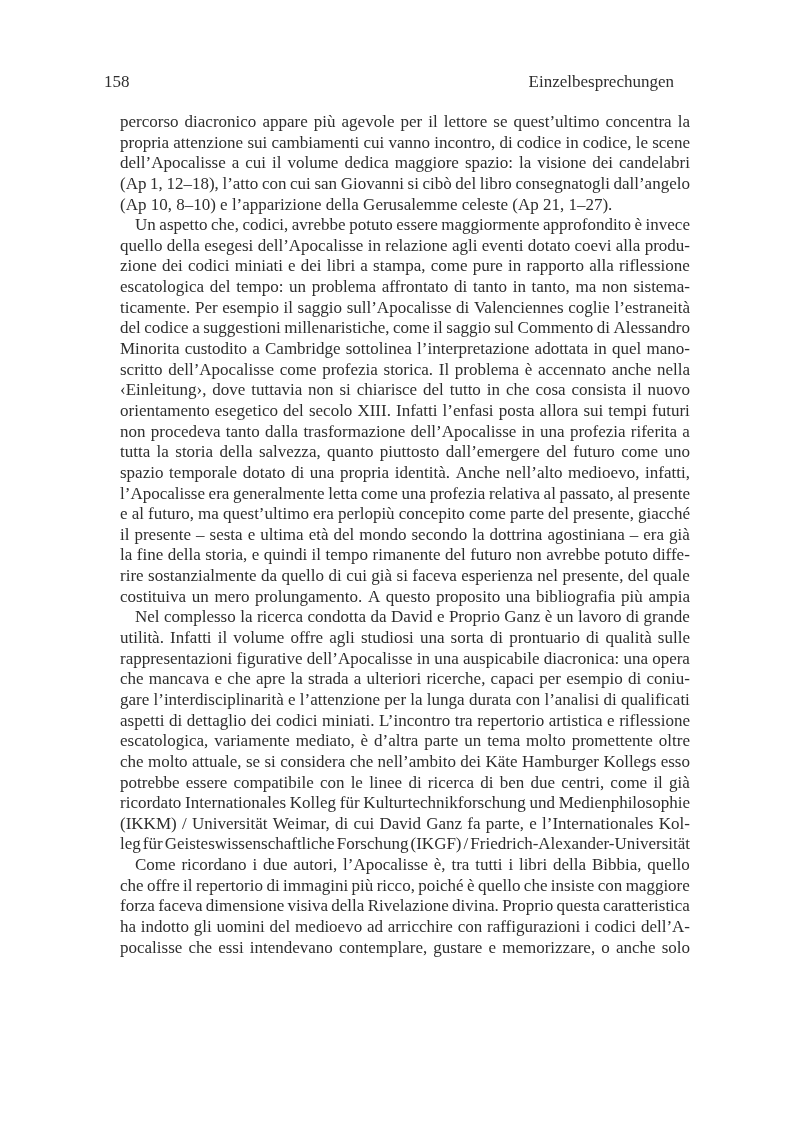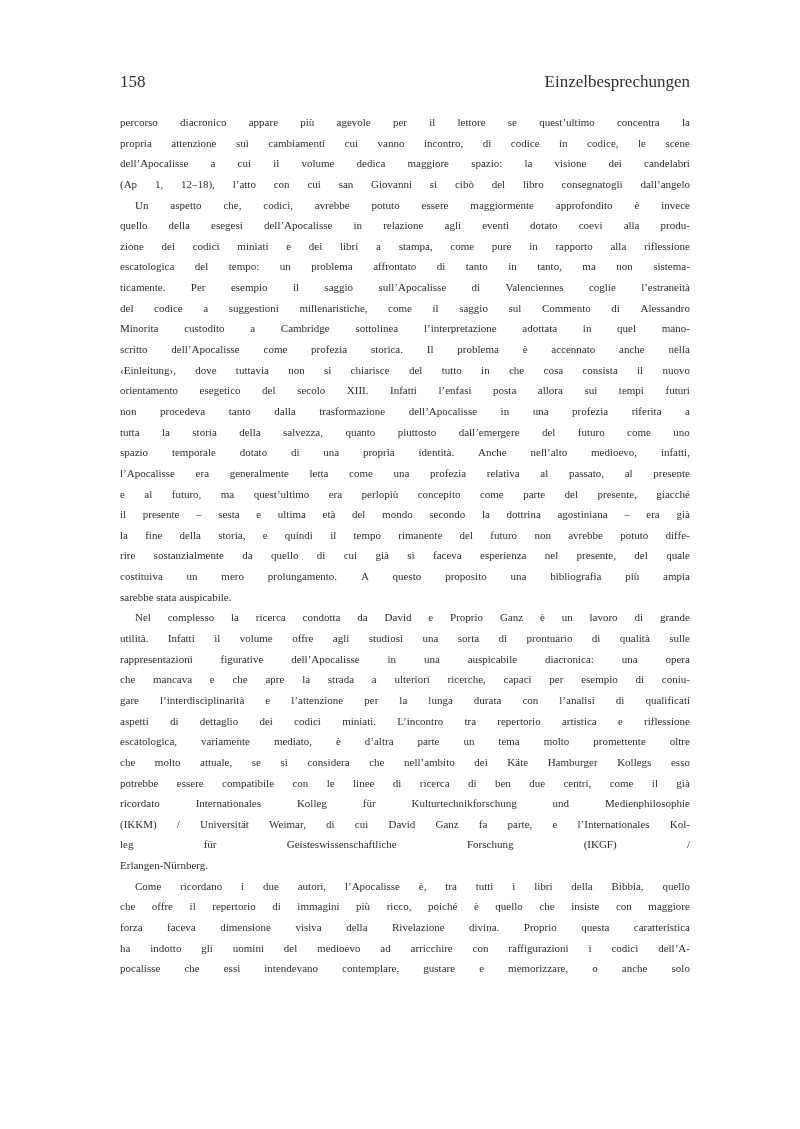--- a/index.html
+++ b/index.html
@@ -8,34 +8,34 @@
     position: relative;
     width: 800px;
     height: 1129px;
     background: #ffffff;
     font-family: "Liberation Serif", "DejaVu Serif", serif;
     color: #2e2e2e;
     overflow: hidden;
   }
   .running-head {
     position: absolute;
-    left: 120px;
+    left: 104px;
     top: 71px;
     width: 570px;
     display: flex;
     justify-content: space-between;
     font-size: 17px;
     line-height: 21px;
   }
   .text-block {
     position: absolute;
     left: 120px;
     top: 112px;
     width: 570px;
-    font-size: 11px;
+    font-size: 17px;
   }
   .paragraph { margin: 0; padding: 0; }
   .line {
     height: 20.65px;
     line-height: 20.65px;
   }
   .line-justify {
     display: flex;
     justify-content: space-between;
     white-space: nowrap;
@@ -106,20 +106,21 @@
           <span class="word">cui</span>
           <span class="word">san</span>
           <span class="word">Giovanni</span>
           <span class="word">si</span>
           <span class="word">cibò</span>
           <span class="word">del</span>
           <span class="word">libro</span>
           <span class="word">consegnatogli</span>
           <span class="word">dall’angelo</span>
         </div>
+        <div class="line line-last">(Ap 10, 8–10) e l’apparizione della Gerusalemme celeste (Ap 21, 1–27).</div>
       </div>
       <div class="paragraph">
         <div class="line line-justify line-indent">
           <span class="word">Un</span>
           <span class="word">aspetto</span>
           <span class="word">che,</span>
           <span class="word">codici,</span>
           <span class="word">avrebbe</span>
           <span class="word">potuto</span>
           <span class="word">essere</span>
@@ -381,21 +382,20 @@
           <span class="word">mero</span>
           <span class="word">prolungamento.</span>
           <span class="word">A</span>
           <span class="word">questo</span>
           <span class="word">proposito</span>
           <span class="word">una</span>
           <span class="word">bibliografia</span>
           <span class="word">più</span>
           <span class="word">ampia</span>
         </div>
-        <div class="line line-last">sarebbe stata auspicabile.</div>
       </div>
       <div class="paragraph">
         <div class="line line-justify line-indent">
           <span class="word">Nel</span>
           <span class="word">complesso</span>
           <span class="word">la</span>
           <span class="word">ricerca</span>
           <span class="word">condotta</span>
           <span class="word">da</span>
           <span class="word">David</span>
@@ -549,22 +549,22 @@
           <span class="word">l’Internationales</span>
           <span class="word">Kol-</span>
         </div>
         <div class="line line-justify">
           <span class="word">leg</span>
           <span class="word">für</span>
           <span class="word">Geisteswissenschaftliche</span>
           <span class="word">Forschung</span>
           <span class="word">(IKGF)</span>
           <span class="word">/</span>
-        </div>
-        <div class="line line-last">Erlangen-Nürnberg.</div>
+          <span class="word">Friedrich-Alexander-Universität</span>
+        </div>
       </div>
       <div class="paragraph">
         <div class="line line-justify line-indent">
           <span class="word">Come</span>
           <span class="word">ricordano</span>
           <span class="word">i</span>
           <span class="word">due</span>
           <span class="word">autori,</span>
           <span class="word">l’Apocalisse</span>
           <span class="word">è,</span>

